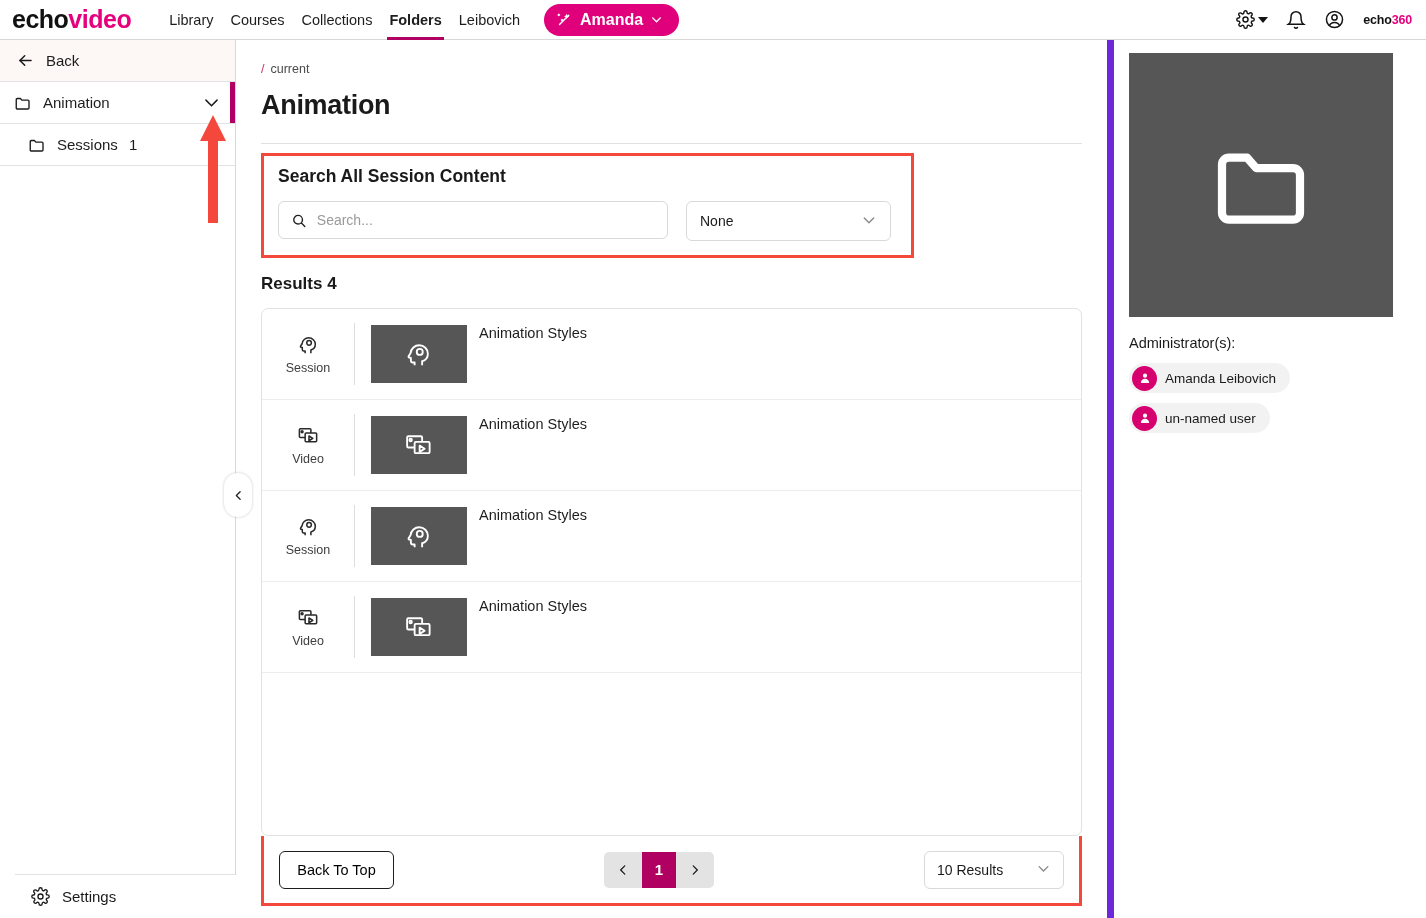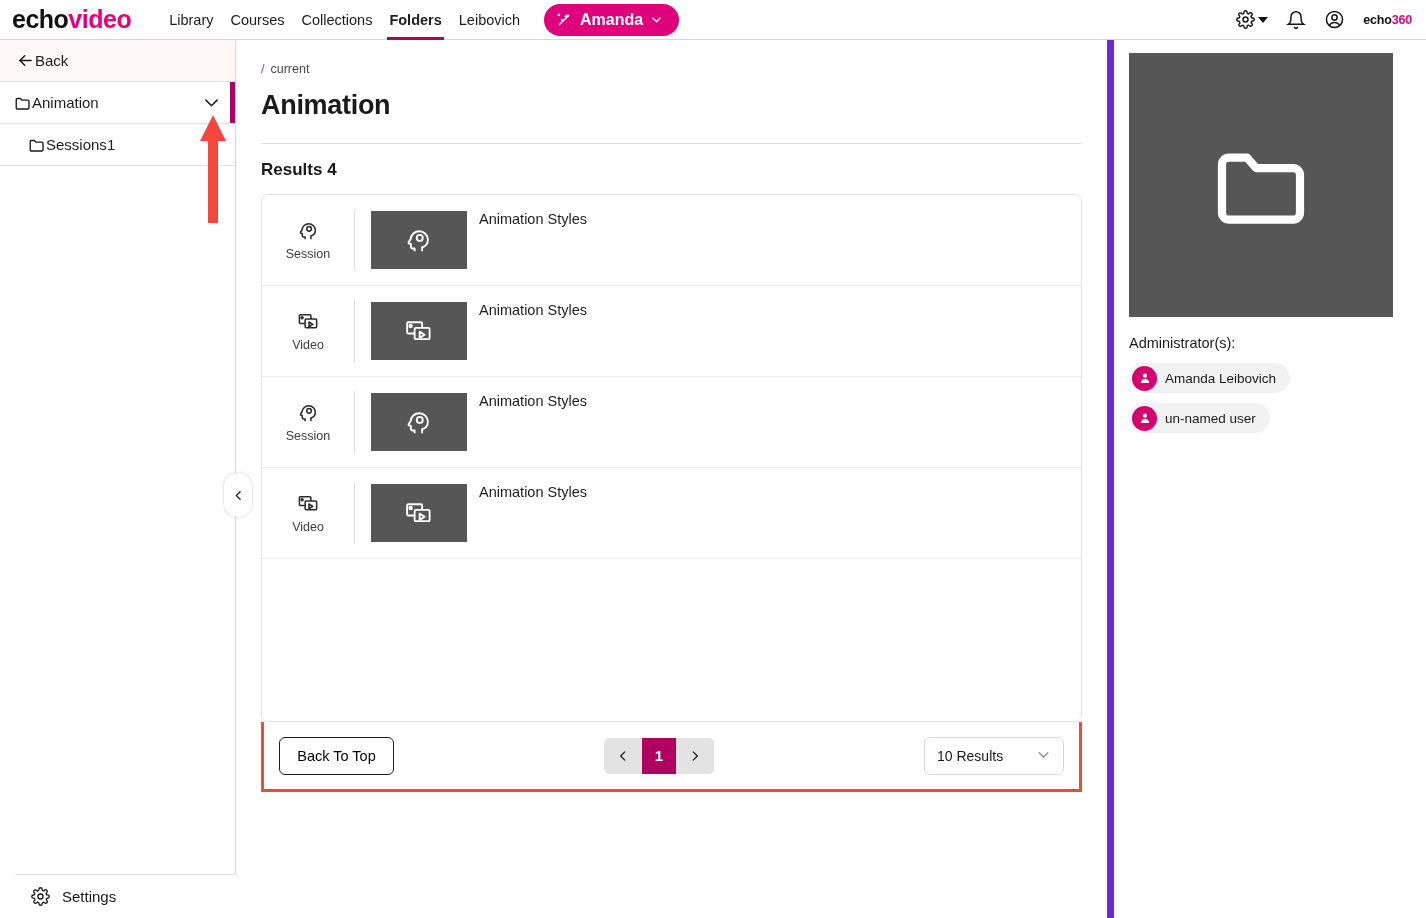--- a/index.html
+++ b/index.html
@@ -58,21 +58,21 @@
   
   .sidebar {
     position: absolute; top: 40px; left: 0;
     width: 236px; height: 878px;
     background: #ffffff;
     border-right: 1px solid #d8d8d8;
   }
   .side-row {
     height: 42px; display: flex; align-items: center;
     padding: 0 14px; border-bottom: 1px solid #e3e3e3;
-    font-size: 15px; color: #1d1d1d; cursor: pointer; 
+    font-size: 15px; color: #1d1d1d; cursor: pointer; gap: 11px;
     position: relative;
   }
   .side-row.back { background: #fdf7f5; font-size: 15px; padding-left: 16px; }
   .side-row.sel::after {
     content: ""; position: absolute; right: 0; top: 0; bottom: 0;
     width: 5px; background: #B00061;
   }
   .side-row.indent { padding-left: 28px; }
   .side-chevron { margin-left: auto; color: #222; display: flex; }
   .sub-count { color: #1d1d1d; }
@@ -307,20 +307,40 @@
 
 <div class="main">
   <div class="breadcrumb">
     <span class="slash">/</span>
     <span>current</span>
   </div>
 
   <div class="page-title">Animation</div>
   <div class="title-rule"></div>
 
+  <div class="search-box">
+    <div class="search-heading">Search All Session Content</div>
+    <div class="search-row">
+      <div class="search-field">
+        <svg width="17" height="17" viewBox="0 0 24 24" fill="none" stroke="#222" stroke-width="2.1" stroke-linecap="round">
+            <circle cx="10.8" cy="10.8" r="6.6"></circle>
+            <path d="M15.8 15.8L21 21"></path>
+          </svg>
+        <input type="text" placeholder="Search..." style="">
+      </div>
+      <div class="select-field">
+        <span>None</span>
+        <span class="chev">
+          <svg width="16" height="16" viewBox="0 0 24 24" fill="none" stroke="#8a8a8a" stroke-width="2.2" stroke-linecap="round">
+              <path d="M5 9l7 7 7-7"></path>
+            </svg>
+        </span>
+      </div>
+    </div>
+  </div>
 
   <div class="results-title">Results 4</div>
 
   <div class="results-panel">
 
     <div class="result-row">
       <div class="rtype">
         <svg width="23" height="23" viewBox="0 0 24 24" fill="none" stroke="#2a2a2a" stroke-width="1.6" stroke-linejoin="round">
             <path d="M14.5 21v-3.2c2.8-.8 4.6-3.1 4.6-6C19.1 8 16 5 12.2 5 8.6 5 5.6 7.7 5.3 11.2l-1.6 2.6c-.2.4 0 .9.5 1l1.3.3v2.1c0 .9.7 1.6 1.6 1.6h1.4V21"></path>
             <circle cx="12.6" cy="10.3" r="2.4"></circle>

